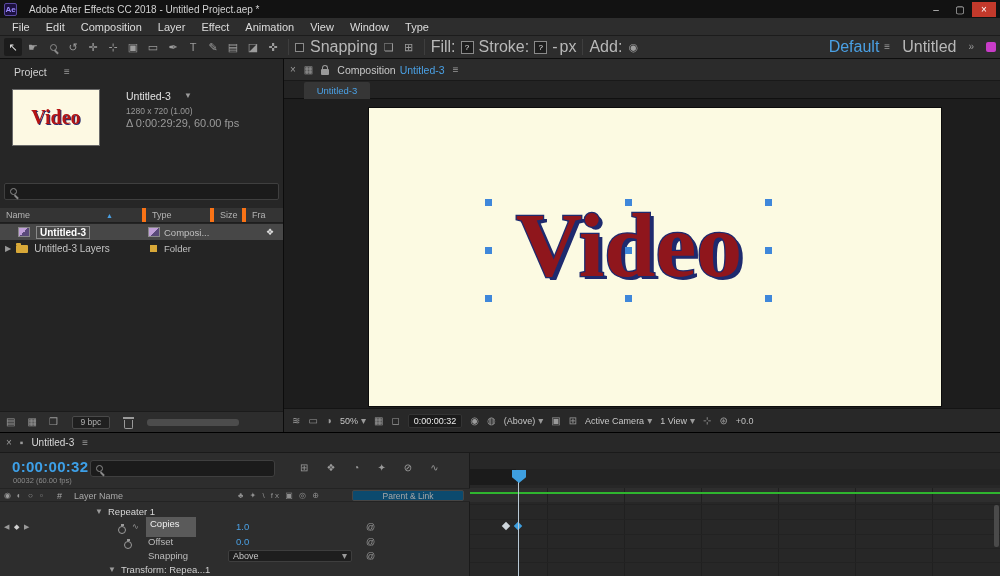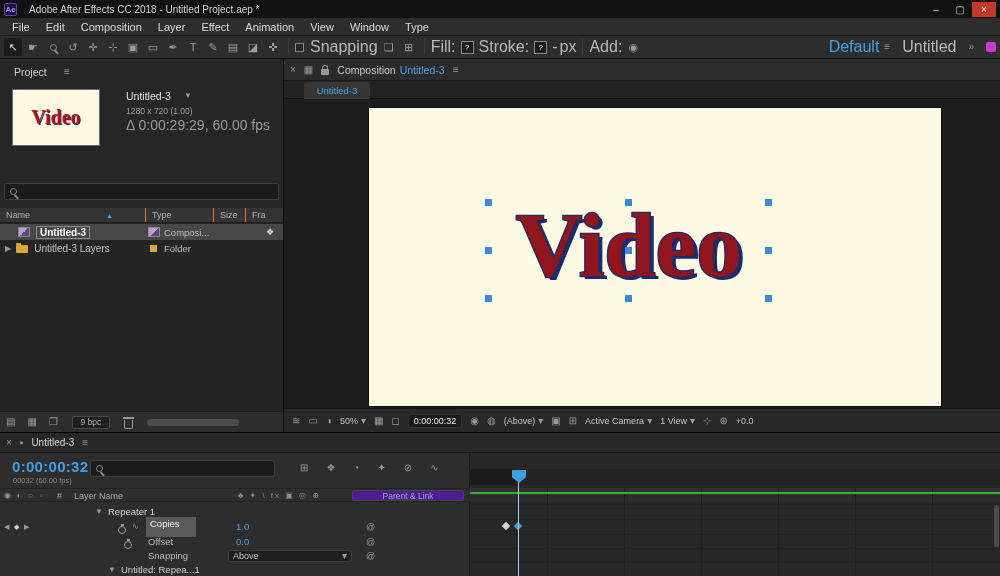--- a/index.html
+++ b/index.html
@@ -43,21 +43,21 @@
   .stopwatch{width:8px;height:8px;border:1px solid #9a9a9a;border-radius:50%;position:relative;display:inline-block}
   .stopwatch::before{content:"";position:absolute;top:-3px;left:2px;width:3px;height:2px;background:#9a9a9a}
   
   .proj{position:absolute;left:0;top:59px;width:284px;height:373px;background:#262626;border-right:1px solid #0c0c0c}
   .preview-box{position:absolute;left:12px;top:30px;width:88px;height:57px;background:#fdf9e3;border:1px solid #6a6a6a;
                display:flex;align-items:center;justify-content:center}
   .preview-text{font-family:"Liberation Serif",serif;font-weight:bold;font-size:20px;color:#b51414;text-shadow:1px 1px 0 #2a3070}
   .search{background:#1b1b1b;border:1px solid #3f3f3f;border-radius:2px;display:flex;align-items:center;padding:0 5px;gap:5px}
   .listhead{position:absolute;left:0;top:149px;width:283px;height:15px;background:#343434;display:flex;align-items:center;
             font-size:9px;color:#b4b4b4;border-bottom:1px solid #1e1e1e}
-  .col{border-right:1px solid #f97316;height:100%;display:flex;align-items:center;padding-left:6px}
+  .col{border-right:4px solid #f97316;height:100%;display:flex;align-items:center;padding-left:6px}
   .prow{position:absolute;left:0;width:283px;display:flex;align-items:center;font-size:10px;color:#c4c4c4}
   
   .comp{position:absolute;left:284px;top:59px;width:716px;height:373px;background:#1d1d1d}
   .ctabbar{position:absolute;left:0;top:0;width:716px;height:22px;background:#2b2b2b;border-bottom:1px solid #191919;
            display:flex;align-items:center;padding:0 6px;gap:8px}
   .substrip{position:absolute;left:0;top:22px;width:716px;height:18px;background:#232323;border-bottom:1px solid #101010}
   .subtab{position:absolute;left:20px;top:1px;width:66px;height:17px;background:#363636;border-radius:2px 2px 0 0;
           display:flex;align-items:center;justify-content:center;font-size:9.5px;color:#4aa0e4}
   .viewer{position:absolute;left:0;top:40px;width:716px;height:309px;background:#1d1d1d}
   .canvas{position:absolute;left:85px;top:9px;width:572px;height:298px;background:#fcfae2;box-shadow:0 0 0 1px #0c0c0c}
@@ -171,21 +171,21 @@
   <div class="proj">
     <span class="abs" style="left:14px;top:7px;font-size:10.5px;color:#d0d0d0">Project</span>
     <span class="abs icon" style="left:64px;top:8px">≡</span>
 
     <div class="preview-box">
       <span class="preview-text">Video</span>
     </div>
     <span class="abs" style="left:126px;top:31px;font-size:10.5px;color:#e2e2e2">Untitled-3</span>
     <span class="abs icon" style="left:184px;top:33px;font-size:8px">▼</span>
     <span class="abs" style="left:126px;top:47px;font-size:8.5px;color:#9a9a9a">1280 x 720 (1.00)</span>
-    <span class="abs" style="left:126px;top:58px;font-size:14px;color:#9a9a9a">Δ 0:00:29:29, 60.00 fps</span>
+    <span class="abs" style="left:126px;top:58px;font-size:11px;color:#9a9a9a">Δ 0:00:29:29, 60.00 fps</span>
 
     <div class="abs search" style="left:4px;top:124px;width:275px;height:17px">
       <span class="mag"></span>
     </div>
 
     <div class="abs" style="left:0;top:149px;width:283px;height:203px;background:#242424"></div>
 
     <div class="listhead">
       <span class="col" style="width:146px">
         <span>Name</span>
@@ -309,21 +309,21 @@
       </div>
 
       <div class="tl-head">
         <span class="abs icon" style="left:4px;top:3px;font-size:8px">◉</span>
         <span class="abs icon" style="left:16px;top:3px;font-size:8px">◖</span>
         <span class="abs icon" style="left:28px;top:3px;font-size:8px">○</span>
         <span class="abs icon" style="left:40px;top:3px;font-size:8px">▫</span>
         <span class="abs" style="left:57px;top:2px">#</span>
         <span class="abs" style="left:74px;top:2px">Layer Name</span>
         <span class="abs" style="left:238px;top:2px;font-size:8px;letter-spacing:2px;color:#909090">♣ ✦ \ fx ▣ ◎ ⊕</span>
-        <span class="abs" style="left:352px;top:1px;width:112px;height:11px;background:#4c1d95;border:1px solid #454545;border-radius:2px;display:flex;align-items:center;justify-content:center;font-size:8.5px">Parent &amp; Link</span>
+        <span class="abs" style="left:352px;top:1px;width:112px;height:11px;background:#0c4a6e;border:1px solid #454545;border-radius:2px;display:flex;align-items:center;justify-content:center;font-size:8.5px">Parent &amp; Link</span>
       </div>
 
       <div class="tl-row" style="top:51px">
         <span class="abs icon" style="left:95px;font-size:8px">▼</span>
         <span class="abs" style="left:108px;color:#d6d6d6">Repeater 1</span>
       </div>
 
       <div class="tl-row" style="top:66px">
         <span class="abs icon" style="left:4px;font-size:7px">◀</span>
         <span class="abs" style="left:14px;font-size:7px;color:#d0d0d0">◆</span>
@@ -346,21 +346,21 @@
         <span class="abs" style="left:148px">Snapping</span>
         <span class="dd2">
           <span>Above</span>
           <span class="icon">▾</span>
         </span>
         <span class="pick">@</span>
       </div>
 
       <div class="tl-row" style="top:109px">
         <span class="abs icon" style="left:108px;font-size:8px">▼</span>
-        <span class="abs" style="left:121px;color:#d0d0d0">Untitled: Repea...1</span>
+        <span class="abs" style="left:121px;color:#d0d0d0">Transform: Repea...1</span>
       </div>
     </div>
 
     <div class="tl-right">
       <div class="band">
         <span class="abs" style="left:0;top:0;width:46px;height:16px;background:#1b1b1b"></span>
       </div>
       <div class="abs" style="left:0;top:35px;width:530px;height:14px;background:#2e2e2e"></div>
       <span class="vgrid" style="left:77px"></span>
       <span class="vgrid" style="left:154px"></span>

